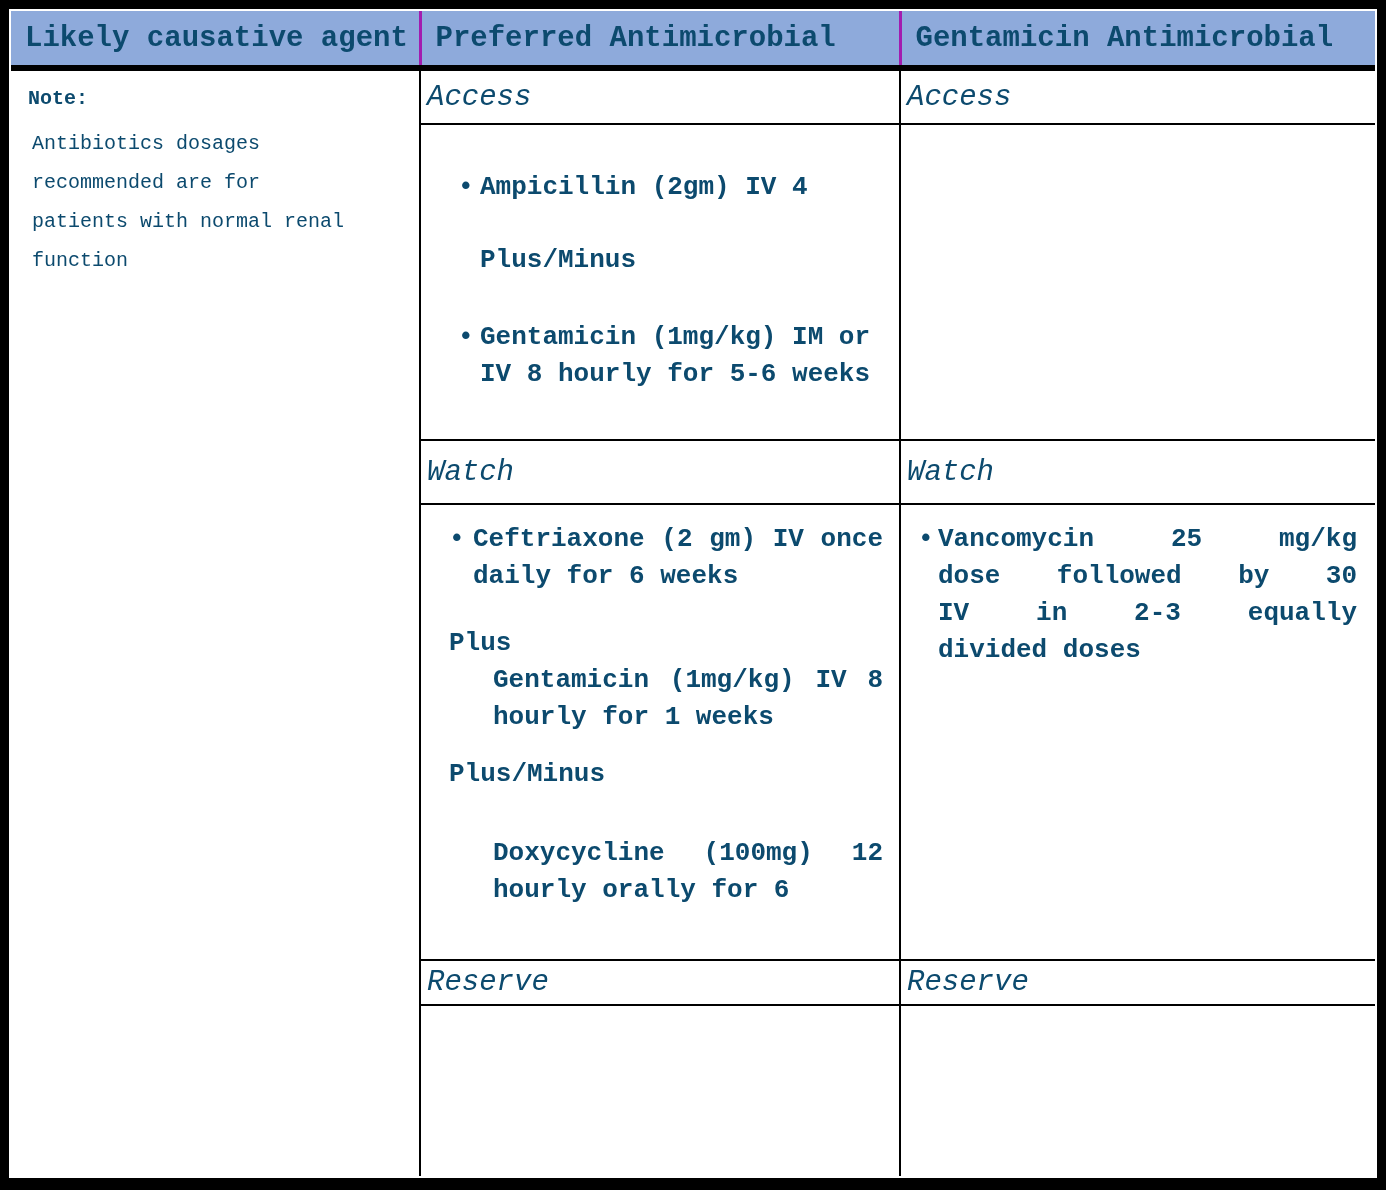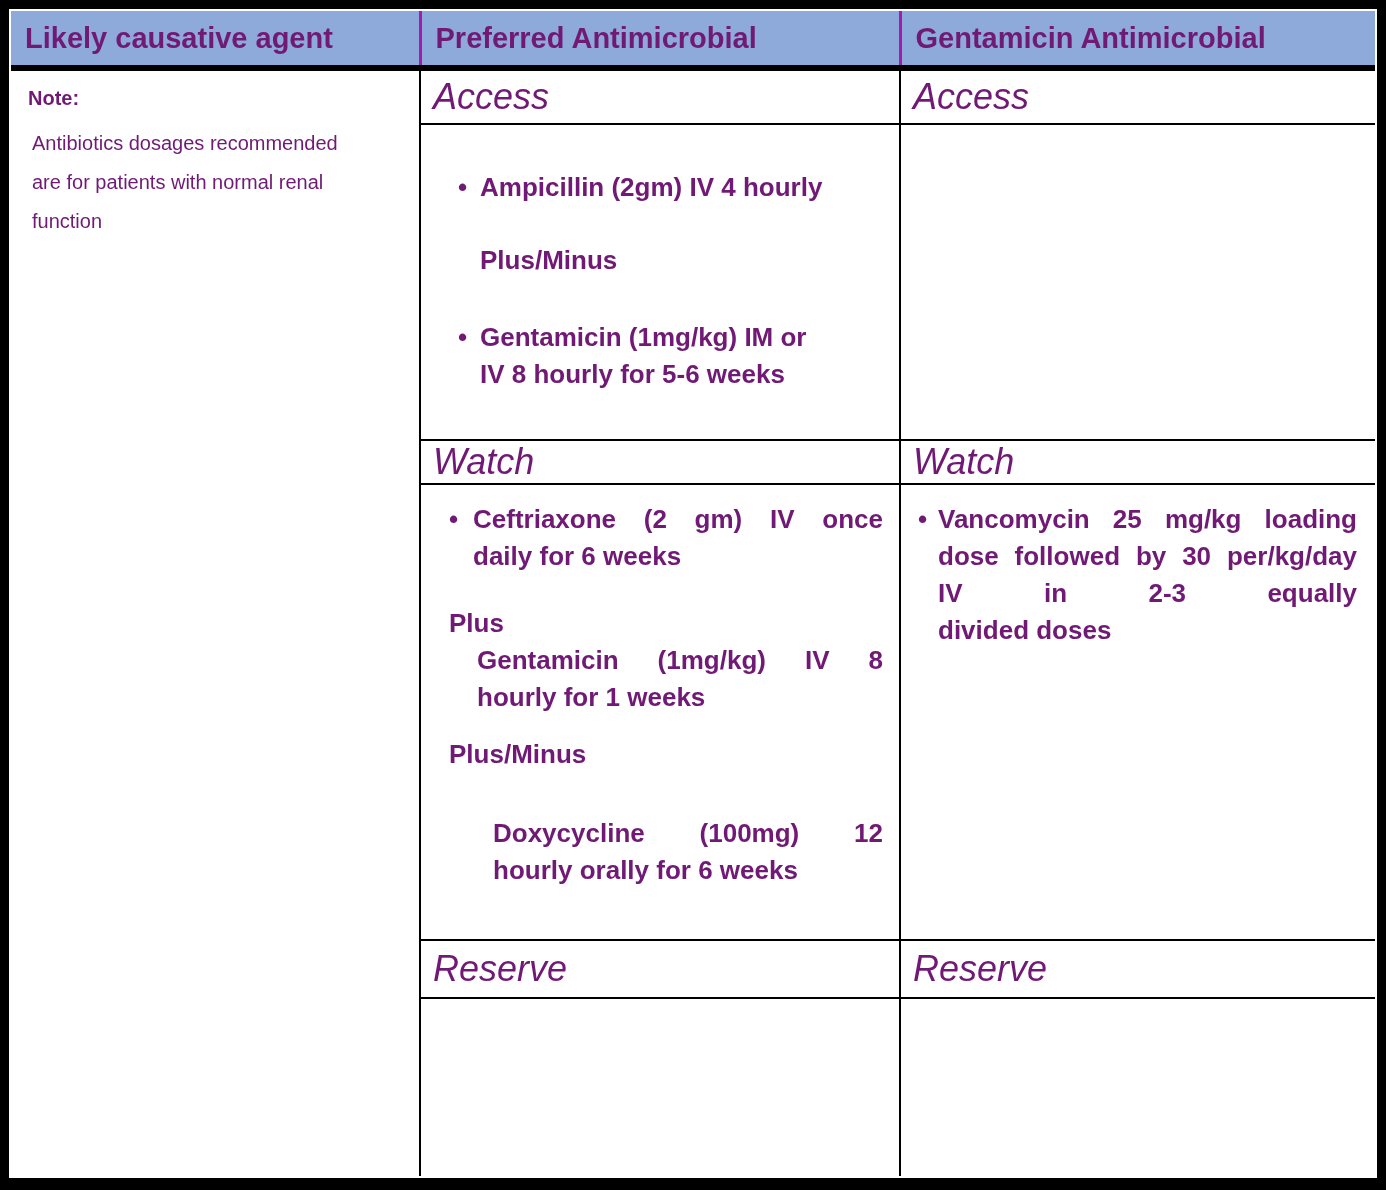--- a/index.html
+++ b/index.html
@@ -1,19 +1,19 @@
 <!DOCTYPE html>
 <html><head>
 <meta charset="utf-8">
 <style>
   html, body { margin: 0; padding: 0; background: #ffffff; }
   .sheet {
     width: 1386px; height: 1190px; box-sizing: border-box;
-    background: #ffffff; color: #701a75;
-    font-family: Liberation Sans, sans-serif;
+    background: #ffffff; color: #0c4a6e;
+    font-family: Liberation Mono, monospace;
     border-radius: 20px;
   }
   .frame {
     box-sizing: border-box; width: 100%; height: 100%;
     border: 9px solid #000; border-bottom-width: 12px;
     padding: 2px; background: #ffffff;
   }
   table.guide {
     width: 100%; height: 100%;
     border-collapse: collapse; table-layout: fixed;
@@ -23,22 +23,22 @@
     font-size: 29px; font-weight: bold; text-align: left;
     height: 54px; vertical-align: middle;
     padding: 0 8px 0 14px;
     border-bottom: 6px solid #000;
   }
   th.hdr-mid, th.hdr-right { border-left: 3px solid #a21caf; }
   td { vertical-align: top; padding: 0; }
   td.c2 { border-left: 2px solid #000; border-right: 2px solid #000; }
   td.rb { border-bottom: 2px solid #000; }
   td.aware {
-    font-style: italic; font-size: 36px;
-    vertical-align: middle; padding-left: 12px;
+    font-style: italic; font-size: 29px;
+    vertical-align: middle; padding-left: 6px;
   }
   td.note-cell {
     font-size: 20px; line-height: 39px;
     padding: 8px 50px 0 17px;
   }
   .note-title { font-weight: bold; margin: 0 0 6px 0; }
   .note-body { margin: 4px; }
   .content { font-size: 26px; font-weight: bold; }
   .line { height: 37px; line-height: 37px; overflow: hidden; }
   .jl { text-align: justify; }
@@ -47,21 +47,21 @@
   .bullet-mark { position: absolute; left: 0; top: 0; line-height: 37px; }
   
   td.acc-pref { padding: 0 12px 0 37px; }
   .amp-block { margin-top: 44px; padding-left: 22px; }
   .acc-connector { margin: 36px 0 0 22px; }
   .gentim-block { margin-top: 40px; padding-left: 22px; }
   
   td.watch-pref { padding: 16px 16px 0 28px; }
   .ceft-block { padding-left: 24px; }
   .plus-connector { margin-top: 30px; }
-  .gentiv-block { margin-left: 28px; }
+  .gentiv-block { margin-left: 44px; }
   .pm-connector { margin-top: 20px; }
   .doxy-block { margin: 42px 0 0 44px; }
   
   td.watch-alt { padding: 16px 18px 0 17px; }
   .vanc-block { padding-left: 20px; }
 </style>
 </head>
 <body>
 
 <div class="sheet">
@@ -98,21 +98,21 @@
             <div class="line acc-connector">Plus/Minus</div>
             <div class="bullet-block gentim-block">
               <span class="bullet-mark">•</span>
               <div class="line">Gentamicin (1mg/kg) IM or</div>
               <div class="line">IV 8 hourly for 5-6 weeks</div>
             </div>
           </td>
           <td class="rb"></td>
         </tr>
 
-        <tr style="height:40px">
+        <tr style="height:64px">
           <td class="c2 rb aware">Watch</td>
           <td class="rb aware">Watch</td>
         </tr>
 
         <tr style="height:456px">
           <td class="c2 rb content watch-pref">
             <div class="bullet-block ceft-block">
               <span class="bullet-mark">•</span>
               <div class="line jl">Ceftriaxone (2 gm) IV once</div>
               <div class="line">daily for 6 weeks</div>
@@ -132,21 +132,21 @@
             <div class="bullet-block vanc-block">
               <span class="bullet-mark">•</span>
               <div class="line jl">Vancomycin 25 mg/kg loading</div>
               <div class="line jl">dose followed by 30 per/kg/day</div>
               <div class="line jl">IV in 2-3 equally</div>
               <div class="line">divided doses</div>
             </div>
           </td>
         </tr>
 
-        <tr style="height:58px">
+        <tr style="height:45px">
           <td class="c2 rb aware">Reserve</td>
           <td class="rb aware">Reserve</td>
         </tr>
 
         <tr>
           <td class="c2"></td>
           <td></td>
         </tr>
       </tbody>
     </table>

